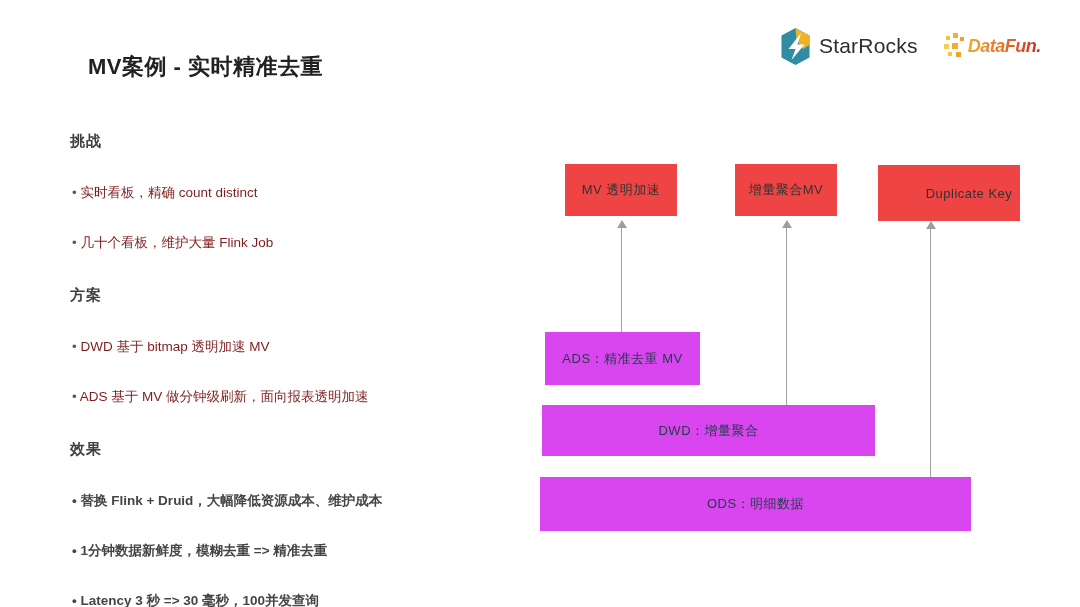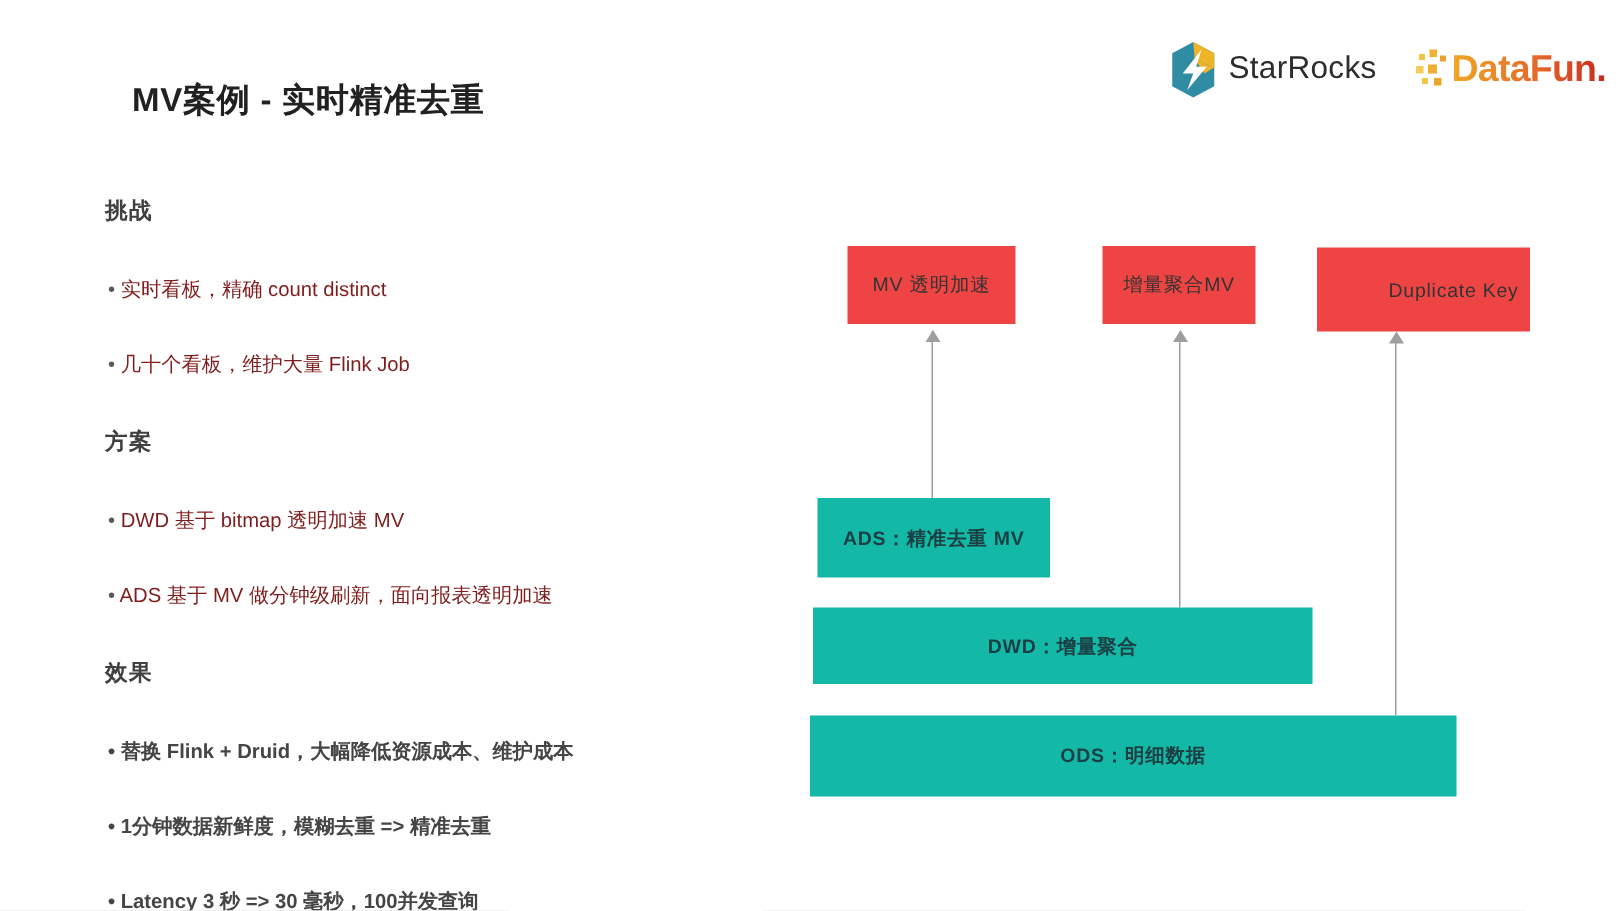--- a/index.html
+++ b/index.html
@@ -9,38 +9,38 @@
   .title{position:absolute;left:88px;top:52px;font-size:22px;font-weight:700;color:#212121;letter-spacing:.5px;}
 
   
   .logo-bar{position:absolute;left:780px;top:24px;height:44px;display:flex;align-items:center;}
   .sr-logo{display:flex;align-items:center;}
   .sr-icon{width:31px;height:39px;display:block;}
   .sr-text{font-size:21px;font-weight:400;color:#2d2d2d;margin-left:8px;letter-spacing:.2px;}
   .df-logo{position:relative;margin-left:26px;display:flex;align-items:center;}
   .df-dots{position:relative;width:22px;height:26px;margin-right:2px;}
   .df-dots i{position:absolute;display:block;}
-  .df-text{font-size:25px;font-weight:700;letter-spacing:-.5px;
+  .df-text{font-size:18px;font-weight:700;font-style:italic;letter-spacing:-.5px;
            background:linear-gradient(90deg,#f0a828 0%,#e4692a 55%,#c6281e 100%);
            -webkit-background-clip:text;background-clip:text;color:transparent;}
 
   
   .left-col{position:absolute;left:70px;top:131px;width:420px;display:flex;flex-direction:column;row-gap:34px;}
   .sec-title{font-size:15px;line-height:20px;font-weight:700;color:#404040;letter-spacing:1px;}
   .bullet{font-size:13.5px;line-height:16px;color:#7f1d1d;padding-left:2px;}
   .bullet::before{content:"•  ";color:#595959;}
   .bullet.bold{font-weight:700;color:#454545;}
   .bullet.bold::before{color:#454545;}
 
   
   .diagram{position:absolute;left:0;top:0;width:1080px;height:607px;pointer-events:none;}
   .dbox{position:absolute;display:flex;align-items:center;justify-content:center;
         font-size:13px;letter-spacing:.5px;}
   .dbox.yellow{background:#ef4444;color:#333333;font-weight:400;}
-  .dbox.teal{background:#14b8a6;color:#1c3f44;font-weight:700;}
+  .dbox.teal{background:#d946ef;color:#1c3f44;font-weight:400;}
   .box-mv  {left:565px;top:164px;width:112px;height:52px;}
   .box-inc {left:735px;top:164px;width:102px;height:52px;}
   .box-dup {left:878px;top:165px;width:102px;height:56px;padding-left:40px;}
   .box-ads {left:545px;top:332px;width:155px;height:53px;}
   .box-dwd {left:542px;top:405px;width:333px;height:51px;}
   .box-ods {left:540px;top:477px;width:431px;height:54px;}
 
   .arrow{position:absolute;width:0;border-left:1.5px solid #9e9e9e;}
   .arrow .head{position:absolute;left:-5.5px;top:-1px;width:0;height:0;
                border-left:5px solid transparent;border-right:5px solid transparent;

